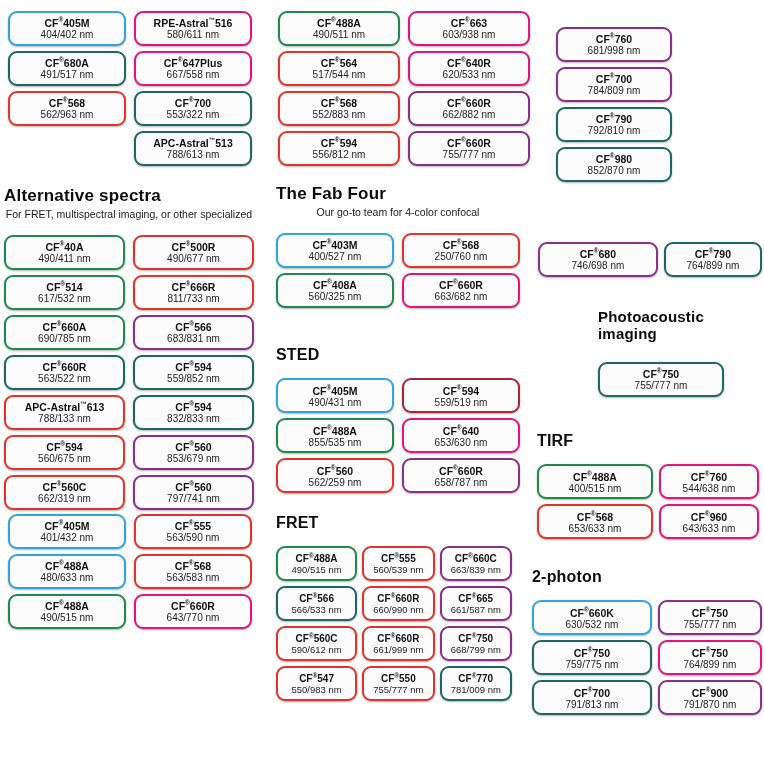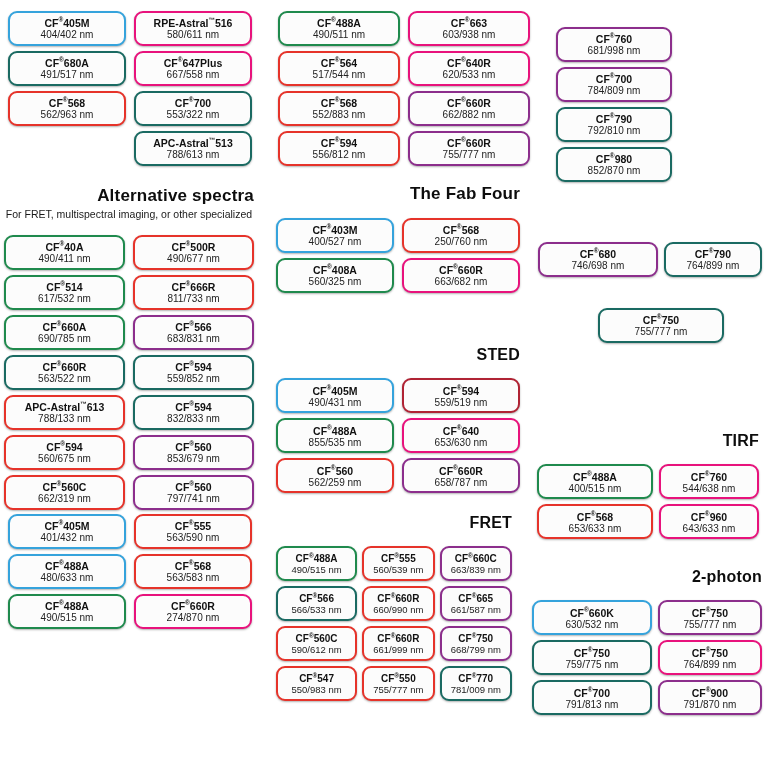--- a/index.html
+++ b/index.html
@@ -5,21 +5,21 @@
   html,body{margin:0;padding:0;}
   body{
     width:764px;height:764px;position:relative;overflow:hidden;
     background:#ffffff;
     font-family:"Liberation Sans", sans-serif;
     color:#1a1a1a;
   }
   #board{position:absolute;inset:0;}
   .group{position:absolute;}
   .group-title{
-    font-weight:bold;text-align:right;color:#0d0d0d;
+    font-weight:bold;text-align:left;color:#0d0d0d;
     font-size:16px;line-height:1.15;margin:0 0 14px 0;letter-spacing:.2px;
   }
   .group-subtitle{
     font-size:10.5px;text-align:center;color:#1a1a1a;line-height:1.2;
     margin:-11px 0 15px 0;white-space:nowrap;
   }
   .big .group-title{font-size:17px;}
   .cols{display:flex;gap:8px;}
   .col{display:flex;flex-direction:column;gap:5px;flex:1;min-width:0;}
   .pill{
@@ -221,20 +221,21 @@
           </div>
           <div class="pill" style="border-color: rgb(140, 46, 140);">
             <div class="n">CF<sup>®</sup>560</div>
             <div class="v">797/741 nm</div>
           </div>
         </div>
       </div>
     </section>
     <section id="fab-four" class="group big">
       <div class="group-title">The Fab Four</div>
+      <div class="group-subtitle">Our go-to team for 4-color confocal</div>
       <div class="cols">
         <div class="col">
           <div class="pill" style="border-color: rgb(53, 163, 220);">
             <div class="n">CF<sup>®</sup>403M</div>
             <div class="v">400/527 nm</div>
           </div>
           <div class="pill" style="border-color: rgb(31, 138, 77);">
             <div class="n">CF<sup>®</sup>408A</div>
             <div class="v">560/325 nm</div>
           </div>
@@ -294,20 +295,21 @@
         </div>
         <div class="col">
           <div class="pill" style="border-color: rgb(26, 106, 98);">
             <div class="n">CF<sup>®</sup>790</div>
             <div class="v">764/899 nm</div>
           </div>
         </div>
       </div>
     </section>
     <section id="photoacoustic" class="group">
+      <div class="group-title">Photoacoustic imaging</div>
       <div class="cols">
         <div class="col">
           <div class="pill" style="border-color: rgb(26, 106, 98);">
             <div class="n">CF<sup>®</sup>750</div>
             <div class="v">755/777 nm</div>
           </div>
         </div>
       </div>
     </section>
     <section id="tirf" class="group">
@@ -355,21 +357,21 @@
           <div class="pill" style="border-color: rgb(230, 51, 42);">
             <div class="n">CF<sup>®</sup>555</div>
             <div class="v">563/590 nm</div>
           </div>
           <div class="pill" style="border-color: rgb(230, 51, 42);">
             <div class="n">CF<sup>®</sup>568</div>
             <div class="v">563/583 nm</div>
           </div>
           <div class="pill" style="border-color: rgb(232, 18, 124);">
             <div class="n">CF<sup>®</sup>660R</div>
-            <div class="v">274/870 nm</div>
+            <div class="v">643/770 nm</div>
           </div>
         </div>
       </div>
     </section>
     <section id="storm" class="group">
       <div class="group-title">FRET</div>
       <div class="cols">
         <div class="col">
           <div class="pill" style="border-color: rgb(31, 138, 77);">
             <div class="n">CF<sup>®</sup>488A</div>

